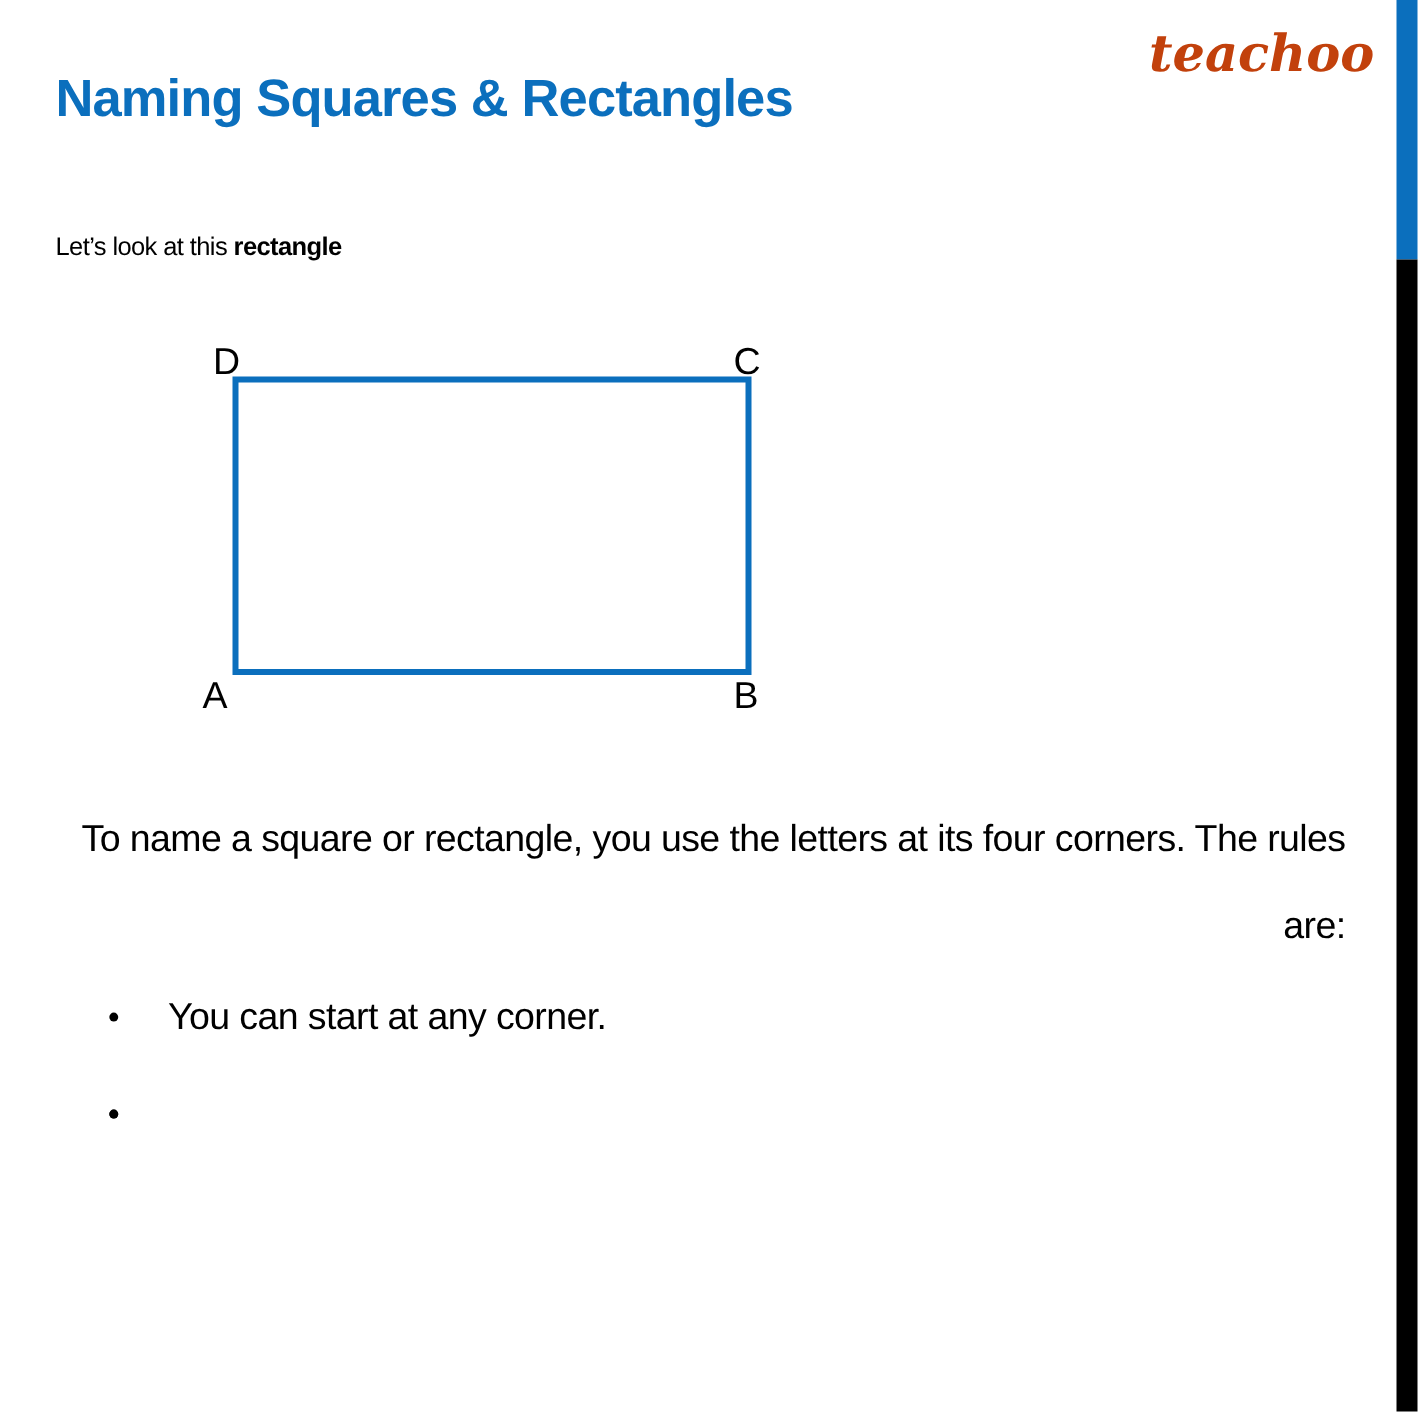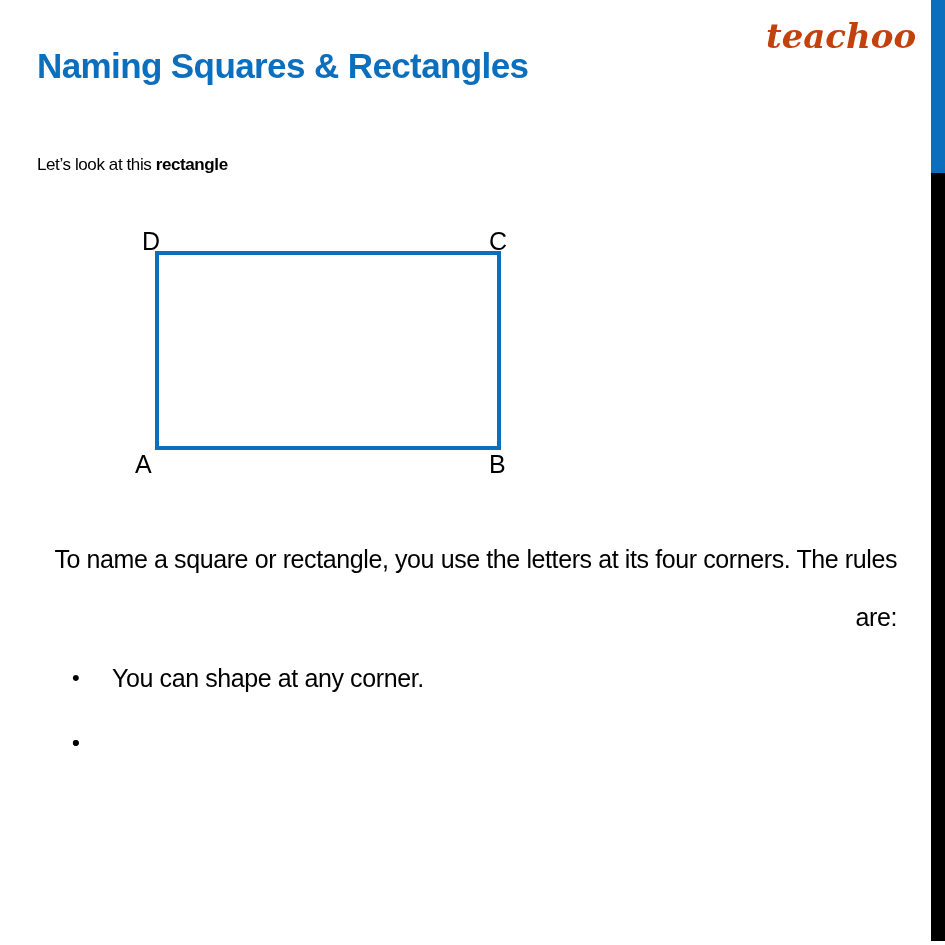--- a/index.html
+++ b/index.html
@@ -130,21 +130,21 @@
   <span class="corner-label" style="left:489px; top:229px;">C</span>
   <span class="corner-label" style="left:135px; top:452px;">A</span>
   <span class="corner-label" style="left:489px; top:452px;">B</span>
 </div>
 
 <div class="body-text">To name a square or rectangle, you use the letters at its four corners. The rules are:</div>
 
 <ul class="bullets">
   <li>
     <span class="dot">•</span>
-    <span>You can shape at any corner.</span>
+    <span>You can start at any corner.</span>
   </li>
   <li>
     <span class="dot">•</span>
   </li>
   <li>
     <span class="dot">•</span>
   </li>
 </ul>
 
 </body></html>

